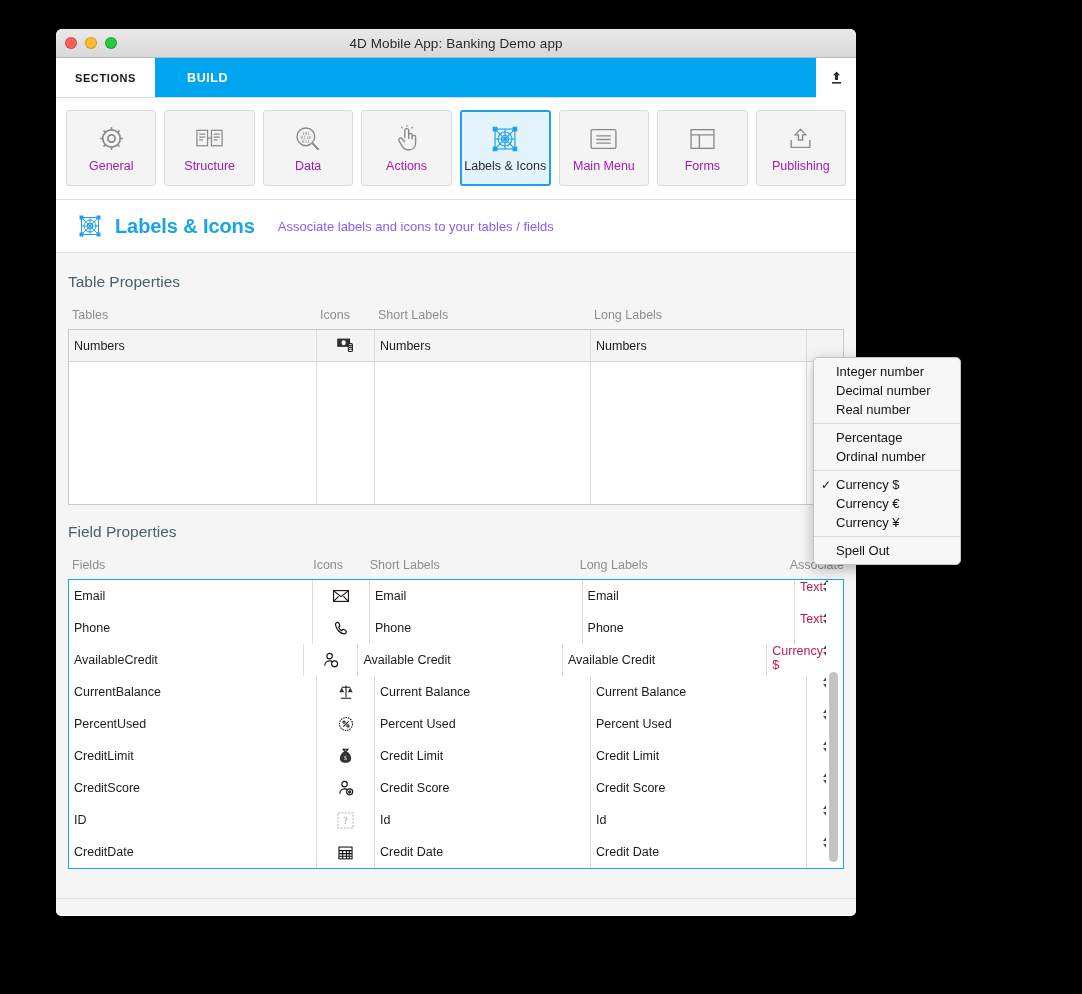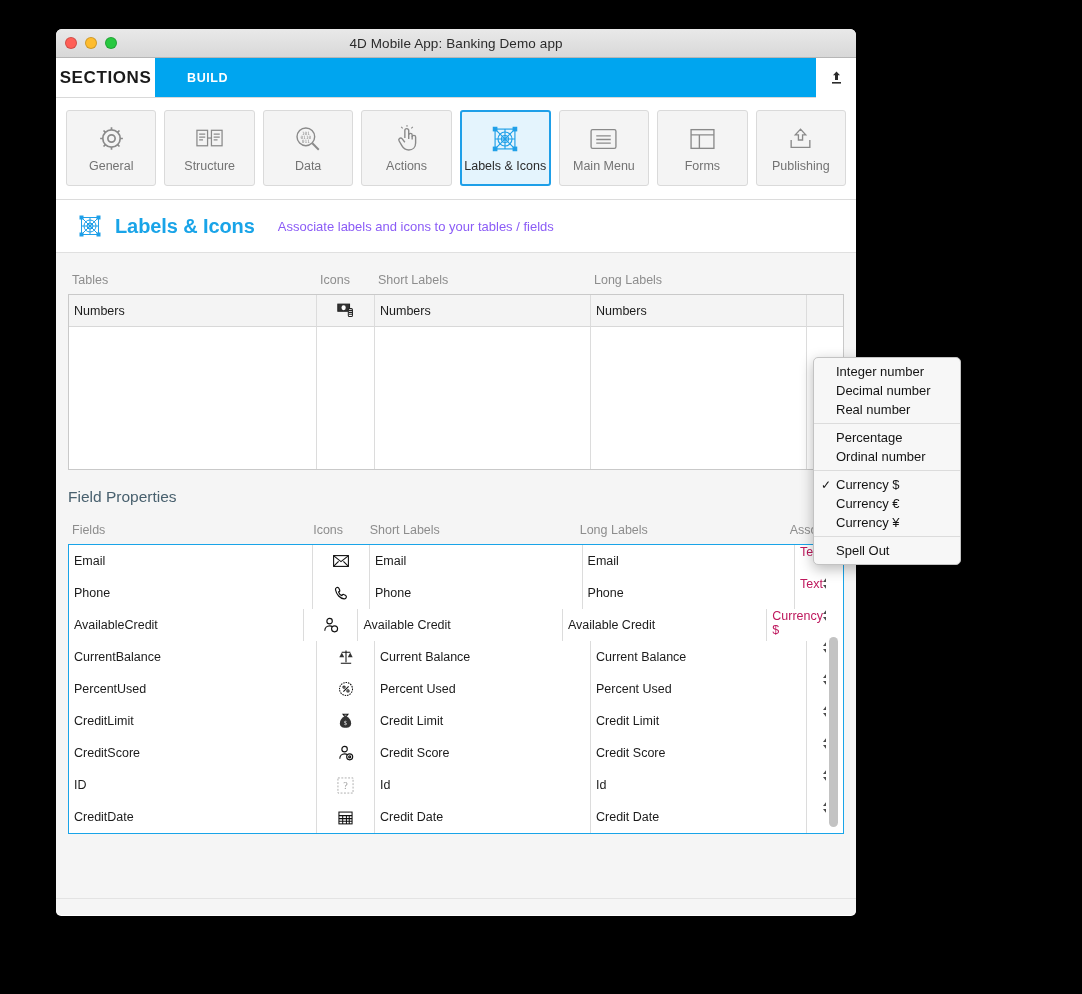--- a/index.html
+++ b/index.html
@@ -63,21 +63,21 @@
     display: flex;
     align-items: stretch;
     height: 40px;
     background: #ffffff;
     border-bottom: 1px solid #d9d9d9;
     position: relative;
   }
   #tab-sections {
     width: 99px;
     display: flex; align-items: center; justify-content: center;
-    font-size: 17px;
+    font-size: 11px;
     font-weight: bold;
     letter-spacing: 0.6px;
     color: #1a1a1a;
     background: #ffffff;
   }
   #tab-build-wrap {
     flex: 1;
     background: #00a5ef;
     display: flex;
     align-items: center;
@@ -123,21 +123,21 @@
     border: 2px solid #1e9fe8;
   }
   .section-btn .s-ico {
     height: 30px;
     display: flex; align-items: center; justify-content: center;
     color: #8a8a8a;
   }
   .section-btn.active .s-ico { color: #1e9fe8; }
   .section-btn .s-lbl {
     font-size: 12.5px;
-    color: #737373;
+    color: #a21caf;
   }
   .section-btn.active .s-lbl { color: #2b2b2b; }
 
   
   #page-header {
     display: flex;
     align-items: center;
     gap: 13px;
     padding: 14px 0 14px 22px;
     background: #ffffff;
@@ -465,20 +465,21 @@
         <rect x="19" y="19" width="3" height="3" fill="currentColor"></rect>
       </svg>
     </span>
     <span id="page-title">Labels &amp; Icons</span>
     <span id="page-subtitle">Associate labels and icons to your tables / fields</span>
   </div>
 
   <div id="content">
 
     <div id="table-props-block" class="props-block">
+      <div class="block-title">Table Properties</div>
 
       <div class="col-headers">
         <div class="ch c-tables">Tables</div>
         <div class="ch c-ticons">Icons</div>
         <div class="ch c-tshort">Short Labels</div>
         <div class="ch c-tlong">Long Labels</div>
       </div>
 
       <div class="grid">
         <div class="grid-row header-row">

